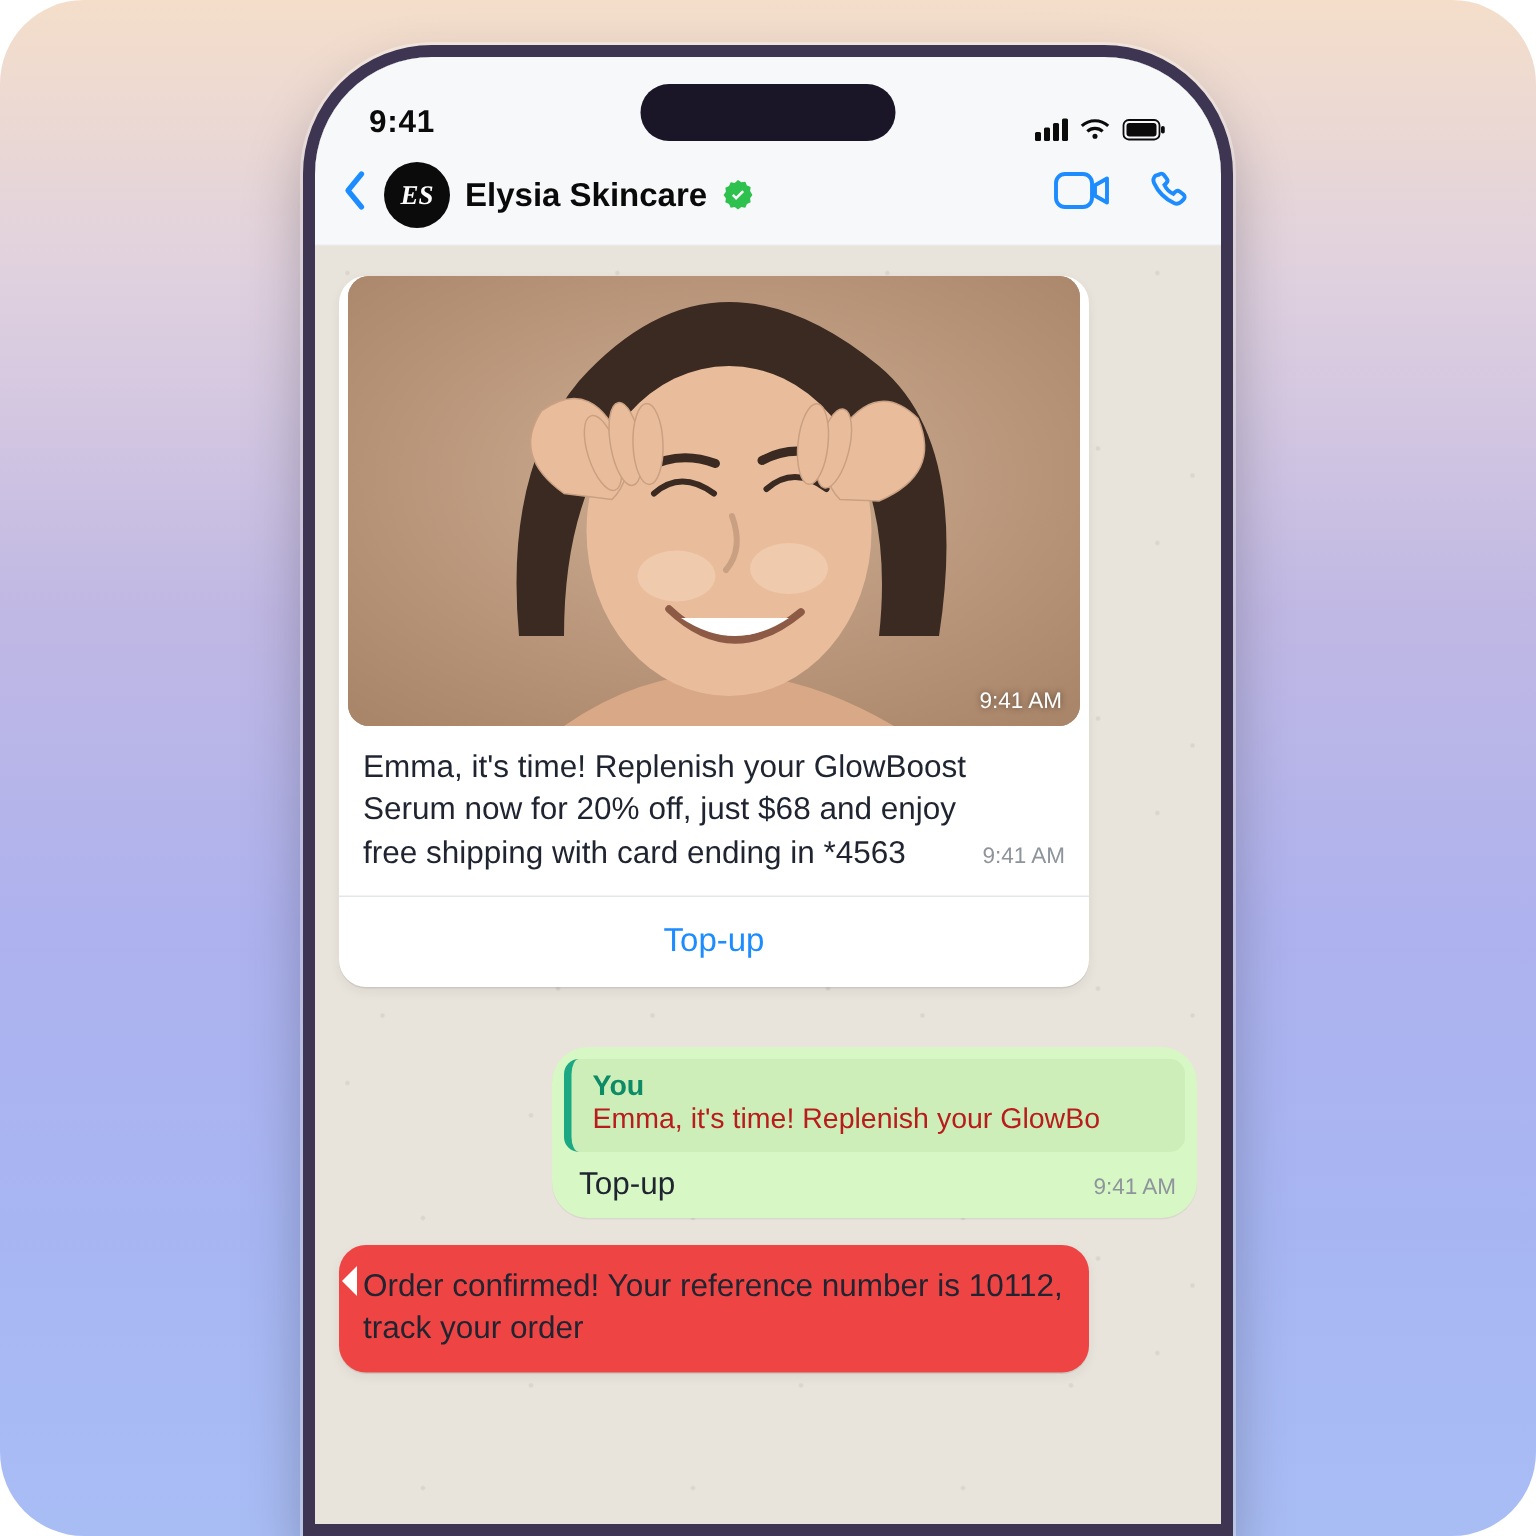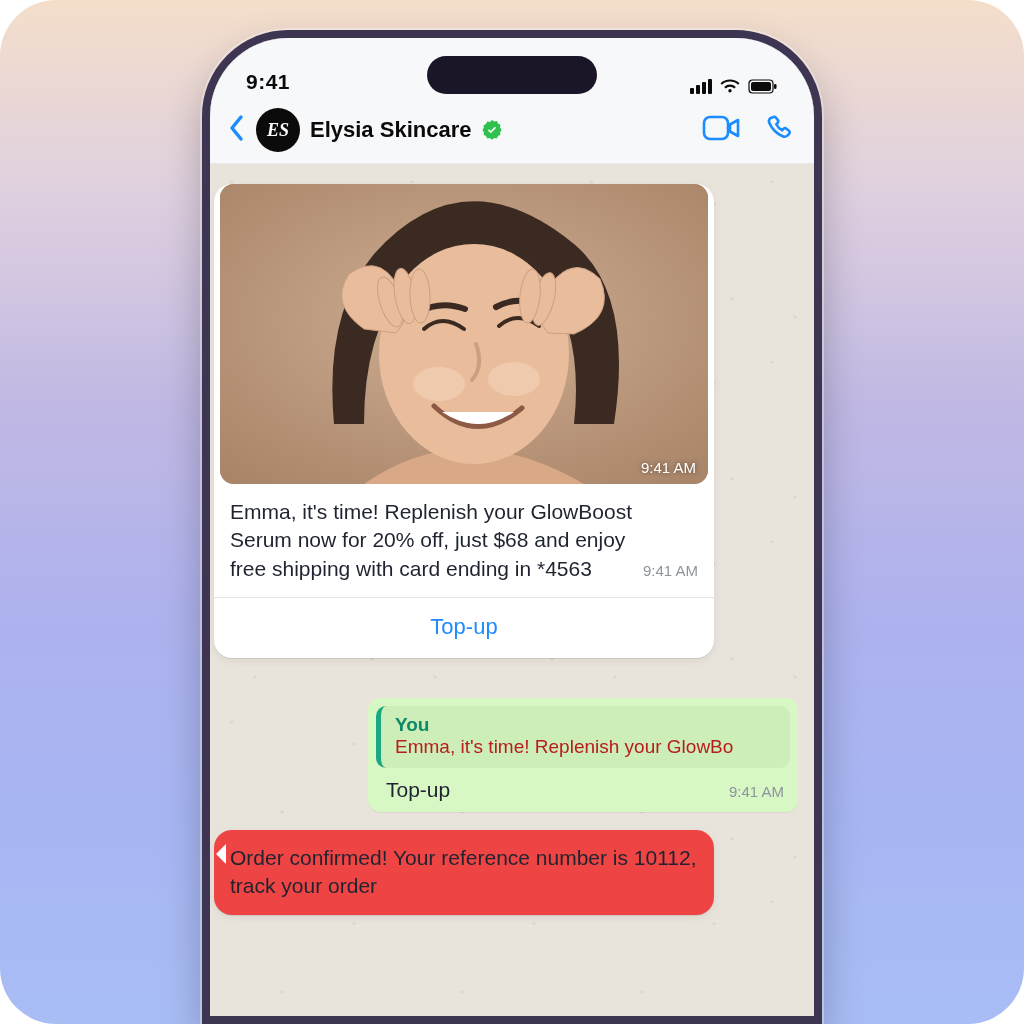--- a/index.html
+++ b/index.html
@@ -41,21 +41,21 @@
   }
   .back { color: #1d8cff; }
   .avatar { width: 44px; height: 44px; border-radius: 50%; background: #0b0b0b; display:flex;align-items:center;justify-content:center; }
   .avatar span { font-family: Georgia, 'Times New Roman', serif; font-style: italic; color:#fff; font-size:18px; font-weight:700; line-height:1; }
   .chat-title { font-size: 22px; font-weight: 700; color: #0a0a0a; }
   .verif svg { display:block; }
   .header-spacer { flex: 1; }
   .hicon { color:#1d8cff; }
   .chat-body {
     flex: 1; background: #e9e4db; position: relative;
-    padding: 14px 16px 0 4px; overflow: hidden;
+    padding: 14px 16px 0 16px; overflow: hidden;
   }
   .doodle {
     position:absolute; inset:0; opacity:0.06; pointer-events:none;
     background:
       radial-gradient(circle at 12% 10%, #000 1px, transparent 2px),
       radial-gradient(circle at 80% 22%, #000 1px, transparent 2px),
       radial-gradient(circle at 40% 60%, #000 1px, transparent 2px),
       radial-gradient(circle at 90% 75%, #000 1px, transparent 2px),
       radial-gradient(circle at 25% 85%, #000 1px, transparent 2px);
     background-size: 180px 180px;
@@ -80,21 +80,21 @@
   .card-row { display:flex; align-items:flex-end; }
   .card-row p { flex:1; }
   .ts-grey { color:#8e949c; font-size:15px; white-space:nowrap; margin-bottom:2px;}
   .card-btn {
     border-top:1px solid #e4e7ea; text-align:center; padding:16px 0 18px;
     color:#1d8cff; font-size:22px; font-weight:500; cursor:pointer;
   }
   
   .out-wrap { display:flex; justify-content:flex-end; margin-bottom: 18px; }
   .out {
-    position:relative; width: 430px; background:#d7f7c4; border-radius:12px;
+    position:relative; width: 430px; background:#d7f7c4; border-radius:24px;
     box-shadow: 0 1px 0 rgba(0,0,0,0.06);
     margin-left: 32px;
   }
   .out:after {
     content:""; position:absolute; right:-8px; bottom:10px; width:0;height:0;
     border:10px solid transparent; border-left-color:#d7f7c4;
   }
   .quote {
     margin:8px 8px 0 8px; background:#cdeeb8; border-radius:10px; padding:8px 10px 10px 14px;
     border-left:5px solid #1aa983; overflow:hidden; white-space:nowrap;

